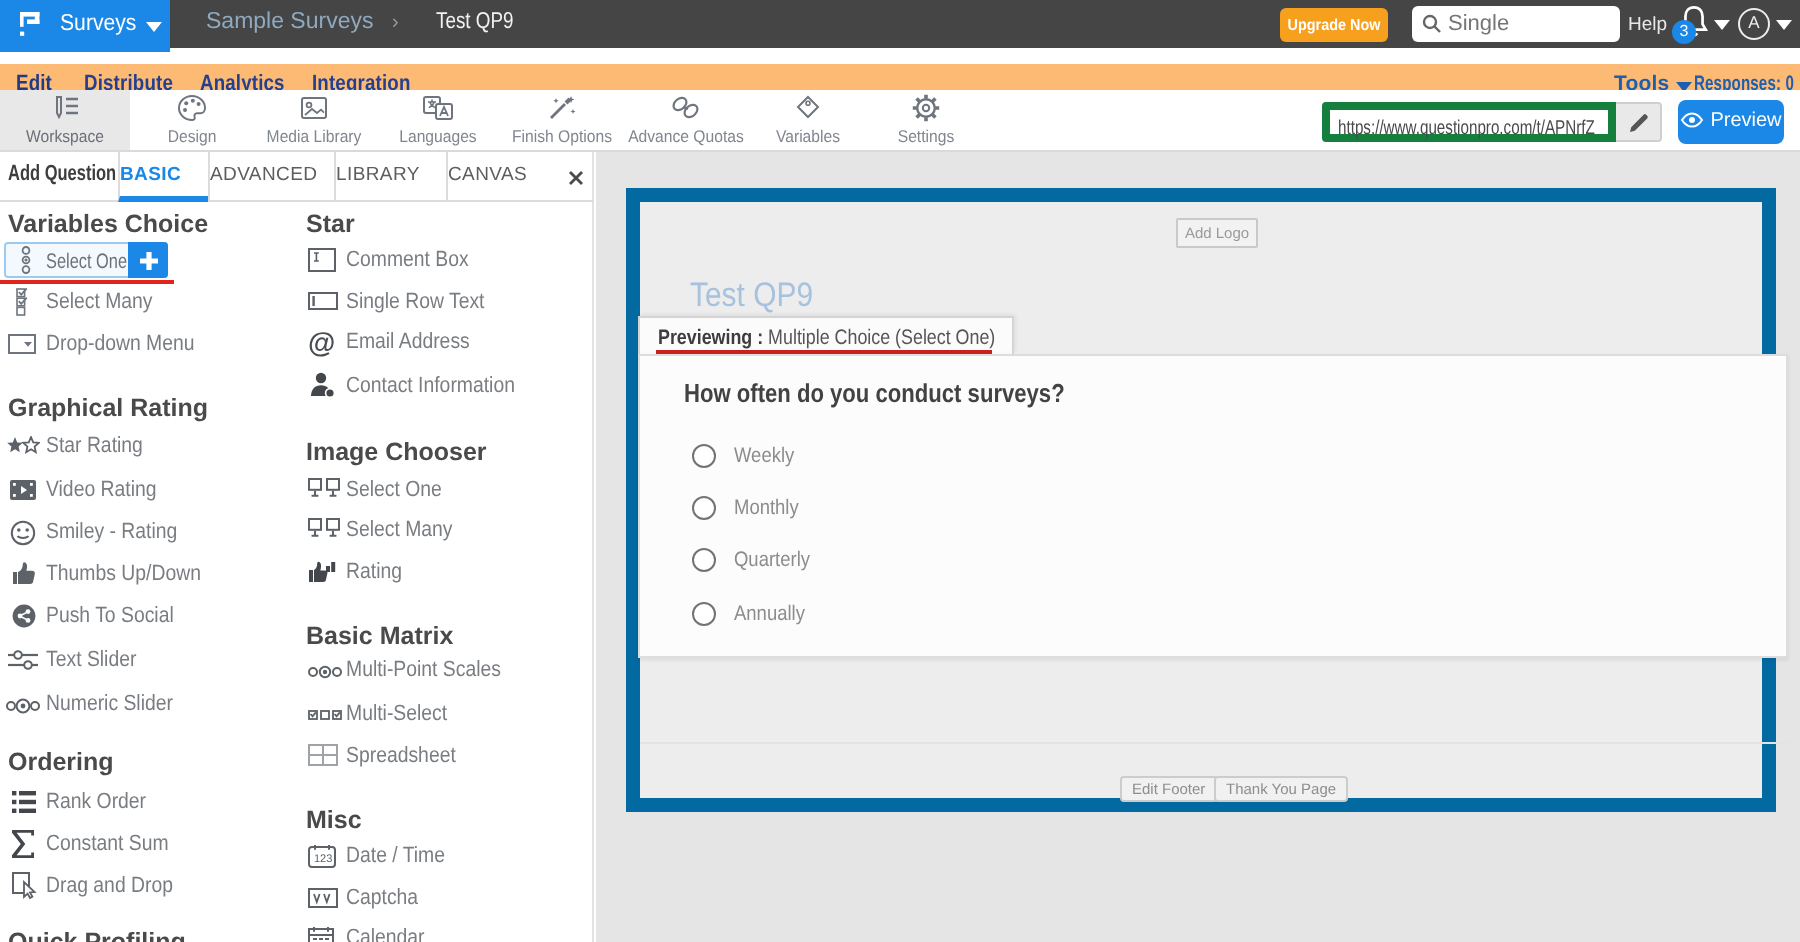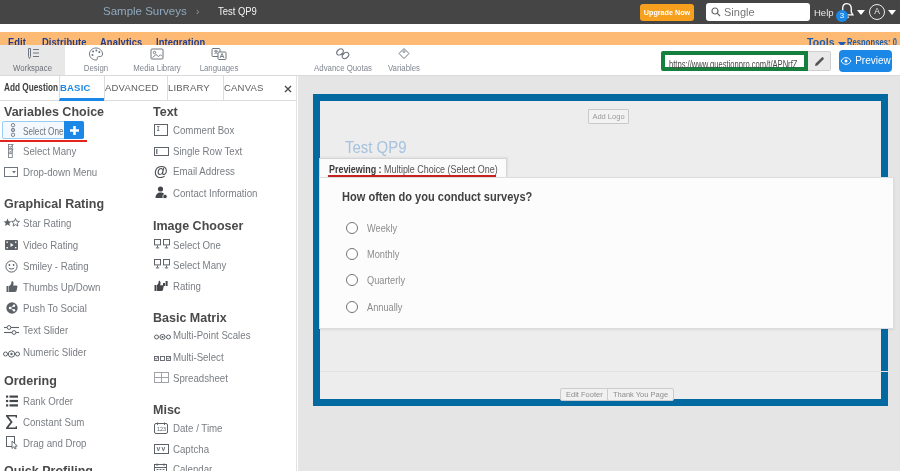--- a/index.html
+++ b/index.html
@@ -52,20 +52,33 @@
 .opt{position:absolute;left:26px;height:14px}
 .opt .rad{position:absolute;left:0;top:0;width:12px;height:12px;border:1.4px solid #737373;border-radius:50%;background:#fff}
 .opt .ol{position:absolute;left:21px;top:0px;font-size:10.5px;color:#8C8C8C;white-space:nowrap;transform:scaleX(.88);transform-origin:left}
 #footrow{position:absolute;left:0;top:270px;width:575px;height:42px;border-top:1px solid #E3E3E3}
 .fbtn{position:absolute;top:16px;height:13px;border:1px solid #CCC;background:#F1F1F1;color:#8e8e8e;font-size:7.5px;line-height:11px;padding:0 5px;border-radius:2px;white-space:nowrap}
 </style>
 </head>
 <body>
 <div id="app">
   <div id="topbar"></div>
+  <div id="logo">
+    <svg width="10" height="12" viewBox="0 0 10 12" style="position:absolute;left:10px;top:6px">
+      <g fill="#fff">
+          <rect x="0" y="0" width="1.8" height="7.4"></rect>
+          <rect x="0" y="0" width="9.7" height="2.3"></rect>
+          <rect x="7.4" y="0" width="2.3" height="6"></rect>
+          <rect x="3.5" y="3.7" width="6.2" height="2.3"></rect>
+          <rect x="0" y="9.8" width="2.1" height="2.1"></rect>
+        </g>
+    </svg>
+    <span class="sv">Surveys</span>
+    <span class="caret" style="position:absolute;left:73px;top:11px"></span>
+  </div>
   <div id="crumb">
       <span style="position:absolute;left:0;top:0">Sample Surveys</span>
       <span style="position:absolute;left:93px;top:1px;color:#999;font-size:10px">›</span>
       <span class="cur" style="position:absolute;left:115px;top:0;white-space:nowrap;transform:scaleX(.82);transform-origin:left">Test QP9</span>
     </div>
   <div id="upgrade"><span>Upgrade Now</span></div>
   <div id="search"><svg width="10" height="10" viewBox="0 0 10 10" style="position:absolute;left:5px;top:4px">
         <circle cx="4" cy="4" r="3" fill="none" stroke="#666" stroke-width="1.2"></circle>
         <path d="M6.2 6.2 L9 9" stroke="#666" stroke-width="1.2"></path>
       </svg><span class="ph">Single</span></div>
@@ -116,34 +129,54 @@
         <span class="lb">Languages</span>
       </div>
     <div class="ttab" style="left:112px;width:90px">
         <span class="ic"><svg width="15" height="14" viewBox="0 0 15 14">
             <rect x="1.5" y="2" width="12" height="10" rx="1" fill="none" stroke="#6F757E" stroke-width="1"></rect>
             <circle cx="5" cy="5.5" r="1.2" fill="none" stroke="#6F757E" stroke-width="0.9"></circle>
             <path d="M3 10.5 L6.5 7.5 L9 9.5 L11 7.8 L12.5 9.3" fill="none" stroke="#6F757E" stroke-width="0.9"></path>
           </svg></span>
         <span class="lb">Media Library</span>
       </div>
+    <div class="ttab" style="left:241px;width:80px">
+        <span class="ic"><svg width="15" height="14" viewBox="0 0 15 14">
+            <path d="M2 12 L9 5" stroke="#6F757E" stroke-width="1.4"></path>
+            <path d="M9.5 4.5 L11.5 2.5" stroke="#6F757E" stroke-width="2"></path>
+            <path d="M12 1 l.5 1.3 l1.3 .5 l-1.3 .5 l-.5 1.3 l-.5 -1.3 l-1.3 -.5 l1.3 -.5 Z" fill="#6F757E"></path>
+            <path d="M4.5 2 l.4 1 l1 .4 l-1 .4 l-.4 1 l-.4 -1 l-1 -.4 l1 -.4 Z" fill="#6F757E"></path>
+            <path d="M13 7.5 l.35 .9 l.9 .35 l-.9 .35 l-.35 .9 l-.35 -.9 l-.9 -.35 l.9 -.35 Z" fill="#6F757E"></path>
+          </svg></span>
+        <span class="lb">Finish Options</span>
+      </div>
     <div class="ttab" style="left:303px;width:80px">
         <span class="ic"><svg width="16" height="14" viewBox="0 0 16 14">
             <ellipse cx="5" cy="5" rx="3.6" ry="2.6" transform="rotate(-40 5 5)" fill="none" stroke="#6F757E" stroke-width="1.1"></ellipse>
             <ellipse cx="10.5" cy="8.5" rx="3.6" ry="2.6" transform="rotate(-40 10.5 8.5)" fill="none" stroke="#6F757E" stroke-width="1.1"></ellipse>
             <path d="M6.5 6.5 L9 7.5" stroke="#6F757E" stroke-width="1.1"></path>
           </svg></span>
         <span class="lb">Advance Quotas</span>
       </div>
     <div class="ttab" style="left:364px;width:80px">
         <span class="ic"><svg width="15" height="14" viewBox="0 0 15 14">
             <path d="M7.5 1.5 L12.5 6.5 L7.5 11.5 L2.5 6.5 Z" fill="none" stroke="#6F757E" stroke-width="1" transform="rotate(0 7.5 6.5)"></path>
             <circle cx="7.5" cy="4.6" r="1" fill="none" stroke="#6F757E" stroke-width="0.8"></circle>
           </svg></span>
         <span class="lb">Variables</span>
+      </div>
+    <div class="ttab" style="left:423px;width:80px">
+        <span class="ic"><svg width="14" height="14" viewBox="0 0 14 14">
+            <circle cx="7" cy="7" r="4.4" fill="none" stroke="#6F757E" stroke-width="1.2"></circle>
+            <circle cx="7" cy="7" r="1.6" fill="none" stroke="#6F757E" stroke-width="1"></circle>
+            <g stroke="#6F757E" stroke-width="1.8">
+              <path d="M7 0.4 v2 M7 11.6 v2 M0.4 7 h2 M11.6 7 h2 M2.3 2.3 l1.5 1.5 M10.2 10.2 l1.5 1.5 M11.7 2.3 l-1.5 1.5 M3.8 10.2 l-1.5 1.5"></path>
+            </g>
+          </svg></span>
+        <span class="lb">Settings</span>
       </div>
     <div style="position:absolute;left:661px;top:6px;width:147px;height:20px;background:#fff;border:4px solid #15803d;border-radius:2px 0 0 2px;font-size:10px;color:#4a4a4a;line-height:19px;white-space:nowrap"><span style="display:inline-block;transform:scaleX(.76);transform-origin:left;margin-left:4px">https://www.questionpro.com/t/APNrfZ</span></div>
     <div style="position:absolute;left:808px;top:6px;width:23px;height:20px;background:#E9E9E9;border:1px solid #CFCFCF;border-left:none;border-radius:0 2px 2px 0"><svg width="11" height="11" viewBox="0 0 11 11" style="margin:4px 0 0 6px">
           <path d="M1 10 L1.6 7.6 L7.8 1.4 A0.9 0.9 0 0 1 9.1 1.4 L9.6 1.9 A0.9 0.9 0 0 1 9.6 3.2 L3.4 9.4 Z" fill="#555"></path>
         </svg></div>
     <div style="position:absolute;left:839px;top:5px;width:53px;height:22px;background:#1B87E6;border-radius:4px;color:#fff;font-size:10px;text-align:center;line-height:22px"><svg width="12" height="8" viewBox="0 0 12 8" style="vertical-align:-1px;margin-right:3px">
           <path d="M1 4 C2.5 1.6 4 .7 6 .7 C8 .7 9.5 1.6 11 4 C9.5 6.4 8 7.3 6 7.3 C4 7.3 2.5 6.4 1 4 Z" fill="none" stroke="#fff" stroke-width="1"></path>
           <circle cx="6" cy="4" r="1.5" fill="#fff"></circle>
         </svg>Preview</div>
   </div>
@@ -275,21 +308,21 @@
           <span class="ql">Constant Sum</span>
         </div>
       <div class="qi" style="left:0;top:360px">
           <span class="qic" style="left:6px;top:0"><svg width="13" height="14" viewBox="0 0 13 14">
               <rect x="0.5" y="0.5" width="8" height="10" fill="none" stroke="#5d6268" stroke-width="1"></rect>
               <path d="M6 5 L6 12.5 L7.8 10.8 L9 13 L10.2 12.3 L9 10.2 L11.3 10 Z" fill="#fff" stroke="#5d6268" stroke-width="0.9"></path>
             </svg></span>
           <span class="ql">Drag and Drop</span>
         </div>
       <div class="phead" style="left:4px;top:388px">Quick Profiling</div>
-      <div class="phead" style="left:153px;top:29px">Text</div>
+      <div class="phead" style="left:153px;top:29px">Star</div>
       <div class="qi qi2" style="left:154px;top:47px">
           <span class="qic" style="left:0;top:1px"><svg width="14" height="12" viewBox="0 0 14 12">
               <rect x="0.5" y="0.5" width="13" height="11" fill="none" stroke="#5d6268" stroke-width="1"></rect>
               <path d="M3 2.5 h2.4 M4.2 2.5 v4 M3 6.5 h2.4" stroke="#5d6268" stroke-width="0.8"></path>
             </svg></span>
           <span class="ql">Comment Box</span>
         </div>
       <div class="qi qi2" style="left:154px;top:68px">
           <span class="qic" style="left:0;top:2px"><svg width="15" height="9" viewBox="0 0 15 9">
               <rect x="0.5" y="0.5" width="14" height="8" fill="none" stroke="#5d6268" stroke-width="1"></rect>

